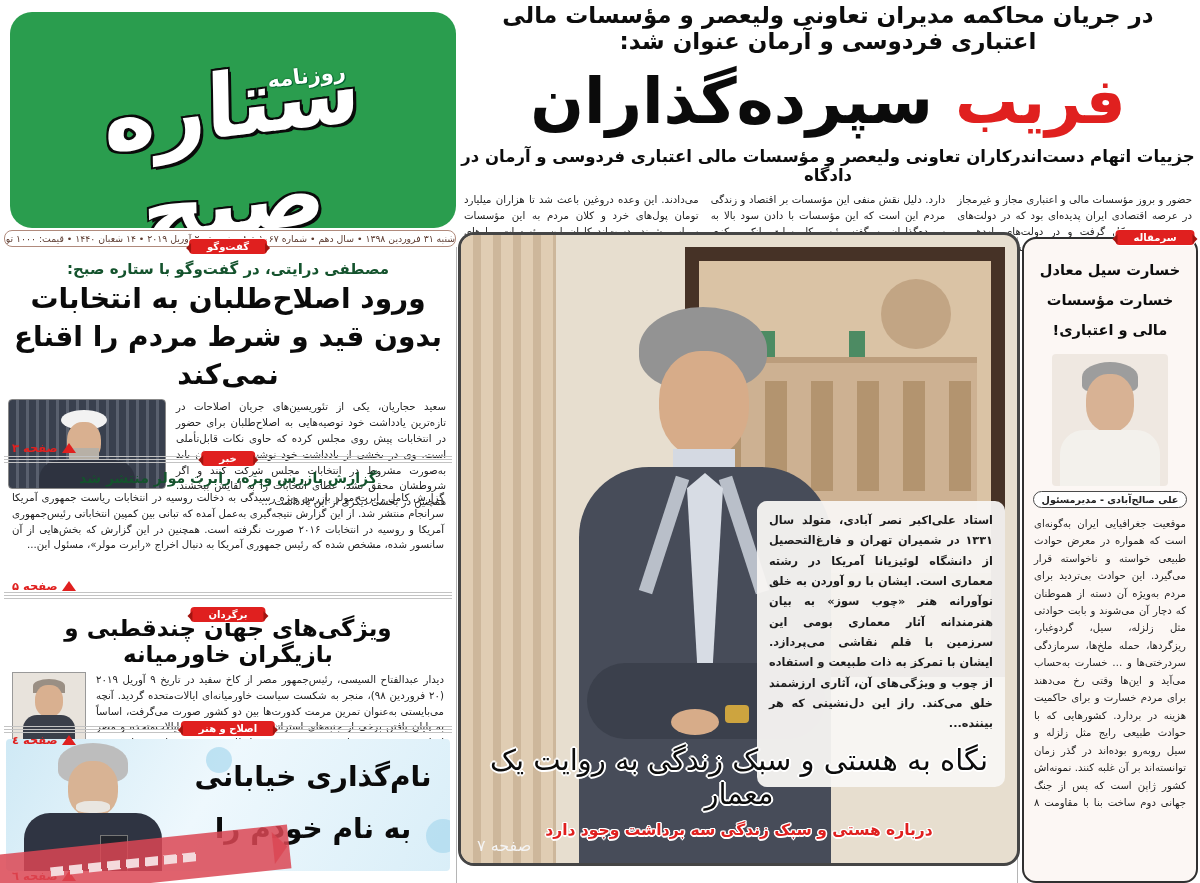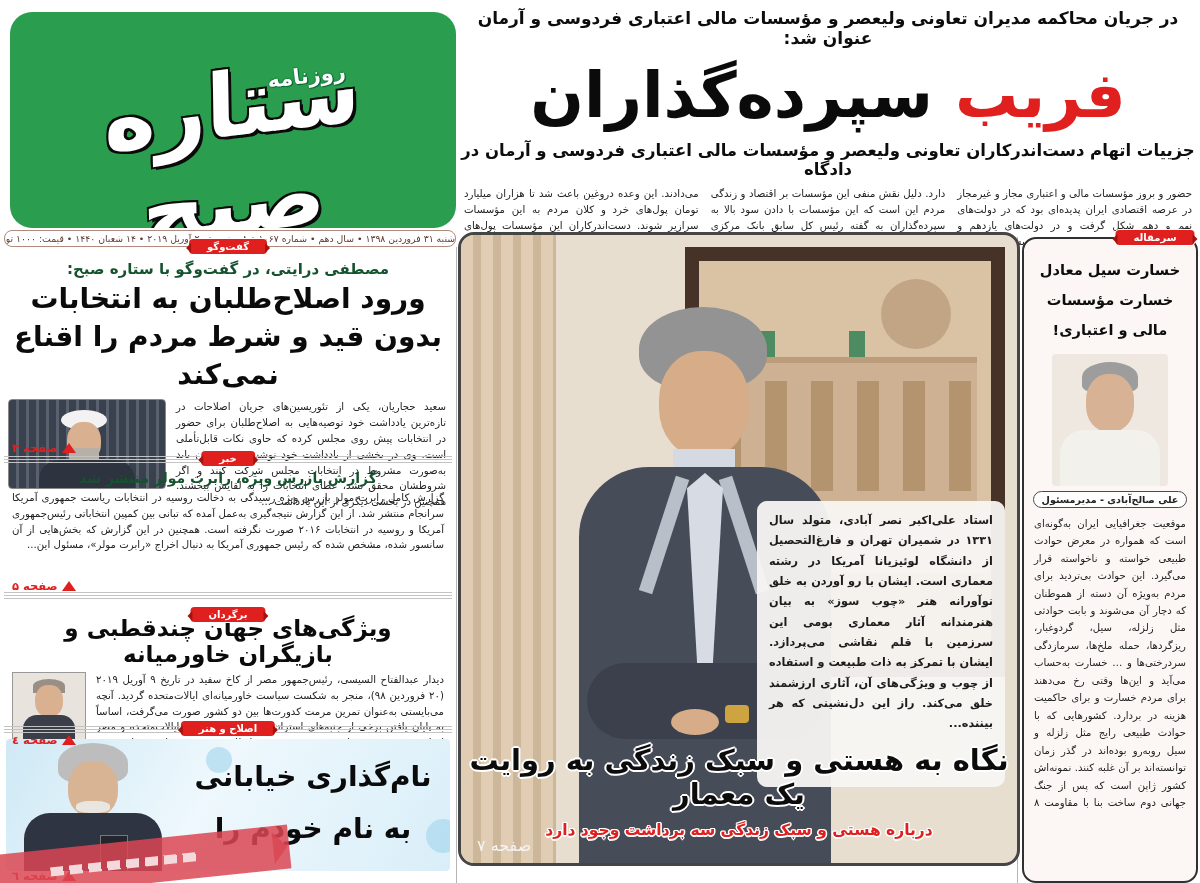--- a/index.html
+++ b/index.html
@@ -15,21 +15,21 @@
         text-shadow:1px 1px 0 #063,0 0 2px #052;}
   .logo .logo-title{position:absolute;left:0;right:0;top:46px;text-align:center;color:#fff;
         font-size:88px;font-weight:bold;transform:rotate(-7deg) skewX(-6deg);line-height:1.1;
         text-shadow:3px 3px 0 #0a0a0a,-2px -2px 0 #0a0a0a,2px -2px 0 #0a0a0a,-2px 2px 0 #0a0a0a;}
   .dateline{position:absolute;left:4px;top:230px;width:450px;height:15px;
         border:1px solid #b08a7c;border-radius:8px;font-size:9.3px;line-height:15px;
         text-align:center;color:#5c3b30;white-space:nowrap;overflow:hidden;background:#fff;}
 
   
   .lead{position:absolute;left:460px;top:0;width:736px;height:230px;text-align:center;}
-  .lead .kicker{margin-top:8px;font-size:17px;font-weight:bold;color:#0d0d0d;}
+  .lead .kicker{margin-top:2px;font-size:23px;font-weight:bold;color:#0d0d0d;}
   .lead .headline{margin-top:2px;font-size:63px;font-weight:bold;line-height:1.45;letter-spacing:-1px;}
   .lead .headline .red{color:#e0201f;}
   .lead .headline .black{color:#0b0b0b;}
   .lead .subhead{margin-top:0px;font-size:16.5px;font-weight:bold;color:#0d0d0d;}
   .lead .cols{display:flex;gap:12px;margin-top:7px;padding:0 4px;}
   .lead .cols .col{flex:1;font-size:10.2px;line-height:1.55;text-align:justify;color:#222;}
   .pref{font-weight:bold;color:#111;}
 
   
   .ribbon{position:absolute;left:50%;transform:translateX(-50%);background:#e0201f;color:#fff;
@@ -116,21 +116,21 @@
   .architect .lapel-l{left:196px;transform:rotate(18deg);}
   .architect .lapel-r{left:276px;transform:rotate(-18deg);}
   .architect .shirt{position:absolute;left:226px;top:238px;width:36px;height:190px;background:#d7dce4;
         clip-path:polygon(50% 0,100% 8%,72% 100%,28% 100%,0 8%);}
   .architect .arms{position:absolute;left:126px;top:428px;width:238px;height:76px;background:#3b404c;border-radius:40px;}
   .architect .hand{position:absolute;left:210px;top:474px;width:48px;height:26px;background:#d7ac89;border-radius:50%;}
   .architect .watch{position:absolute;left:264px;top:470px;width:24px;height:18px;background:#cda43f;border-radius:4px;}
   .caption{position:absolute;right:12px;top:266px;width:224px;height:266px;background:rgba(248,246,243,.95);
         border-radius:10px;padding:10px 12px;font-size:11.3px;font-weight:bold;line-height:1.8;
         text-align:justify;color:#1c1c1c;overflow:hidden;}
-  .feat-title{position:absolute;left:0;right:0;bottom:52px;text-align:center;font-size:29px;font-weight:bold;color:#0c0c0c;
+  .feat-title{position:absolute;left:0;right:0;bottom:52px;text-align:center;font-size:29px;font-weight:normal;color:#0c0c0c;
         text-shadow:-2px 0 #fff,2px 0 #fff,0 -2px #fff,0 2px #fff,-1px -1px #fff,1px 1px #fff,1px -1px #fff,-1px 1px #fff;}
   .feat-sub{position:absolute;left:0;right:0;bottom:24px;text-align:center;font-size:15.5px;font-weight:bold;color:#e0201f;
         text-shadow:-1.5px 0 #fff,1.5px 0 #fff,0 -1.5px #fff,0 1.5px #fff,-1px -1px #fff,1px 1px #fff,1px -1px #fff,-1px 1px #fff;}
   .feat-page{position:absolute;left:16px;bottom:8px;font-size:16px;color:#f4f4f4;}
 
   
   .rightcol{position:absolute;left:1022px;top:237px;width:172px;height:642px;border:2.5px solid #303030;
         border-radius:14px;background:#fcf7f4;overflow:visible;}
   .rc-inner{position:absolute;inset:0;border-radius:12px;overflow:hidden;}
   .rc-title{margin-top:16px;text-align:center;font-size:14.6px;font-weight:bold;line-height:2.05;color:#0d0d0d;padding:0 6px;}

